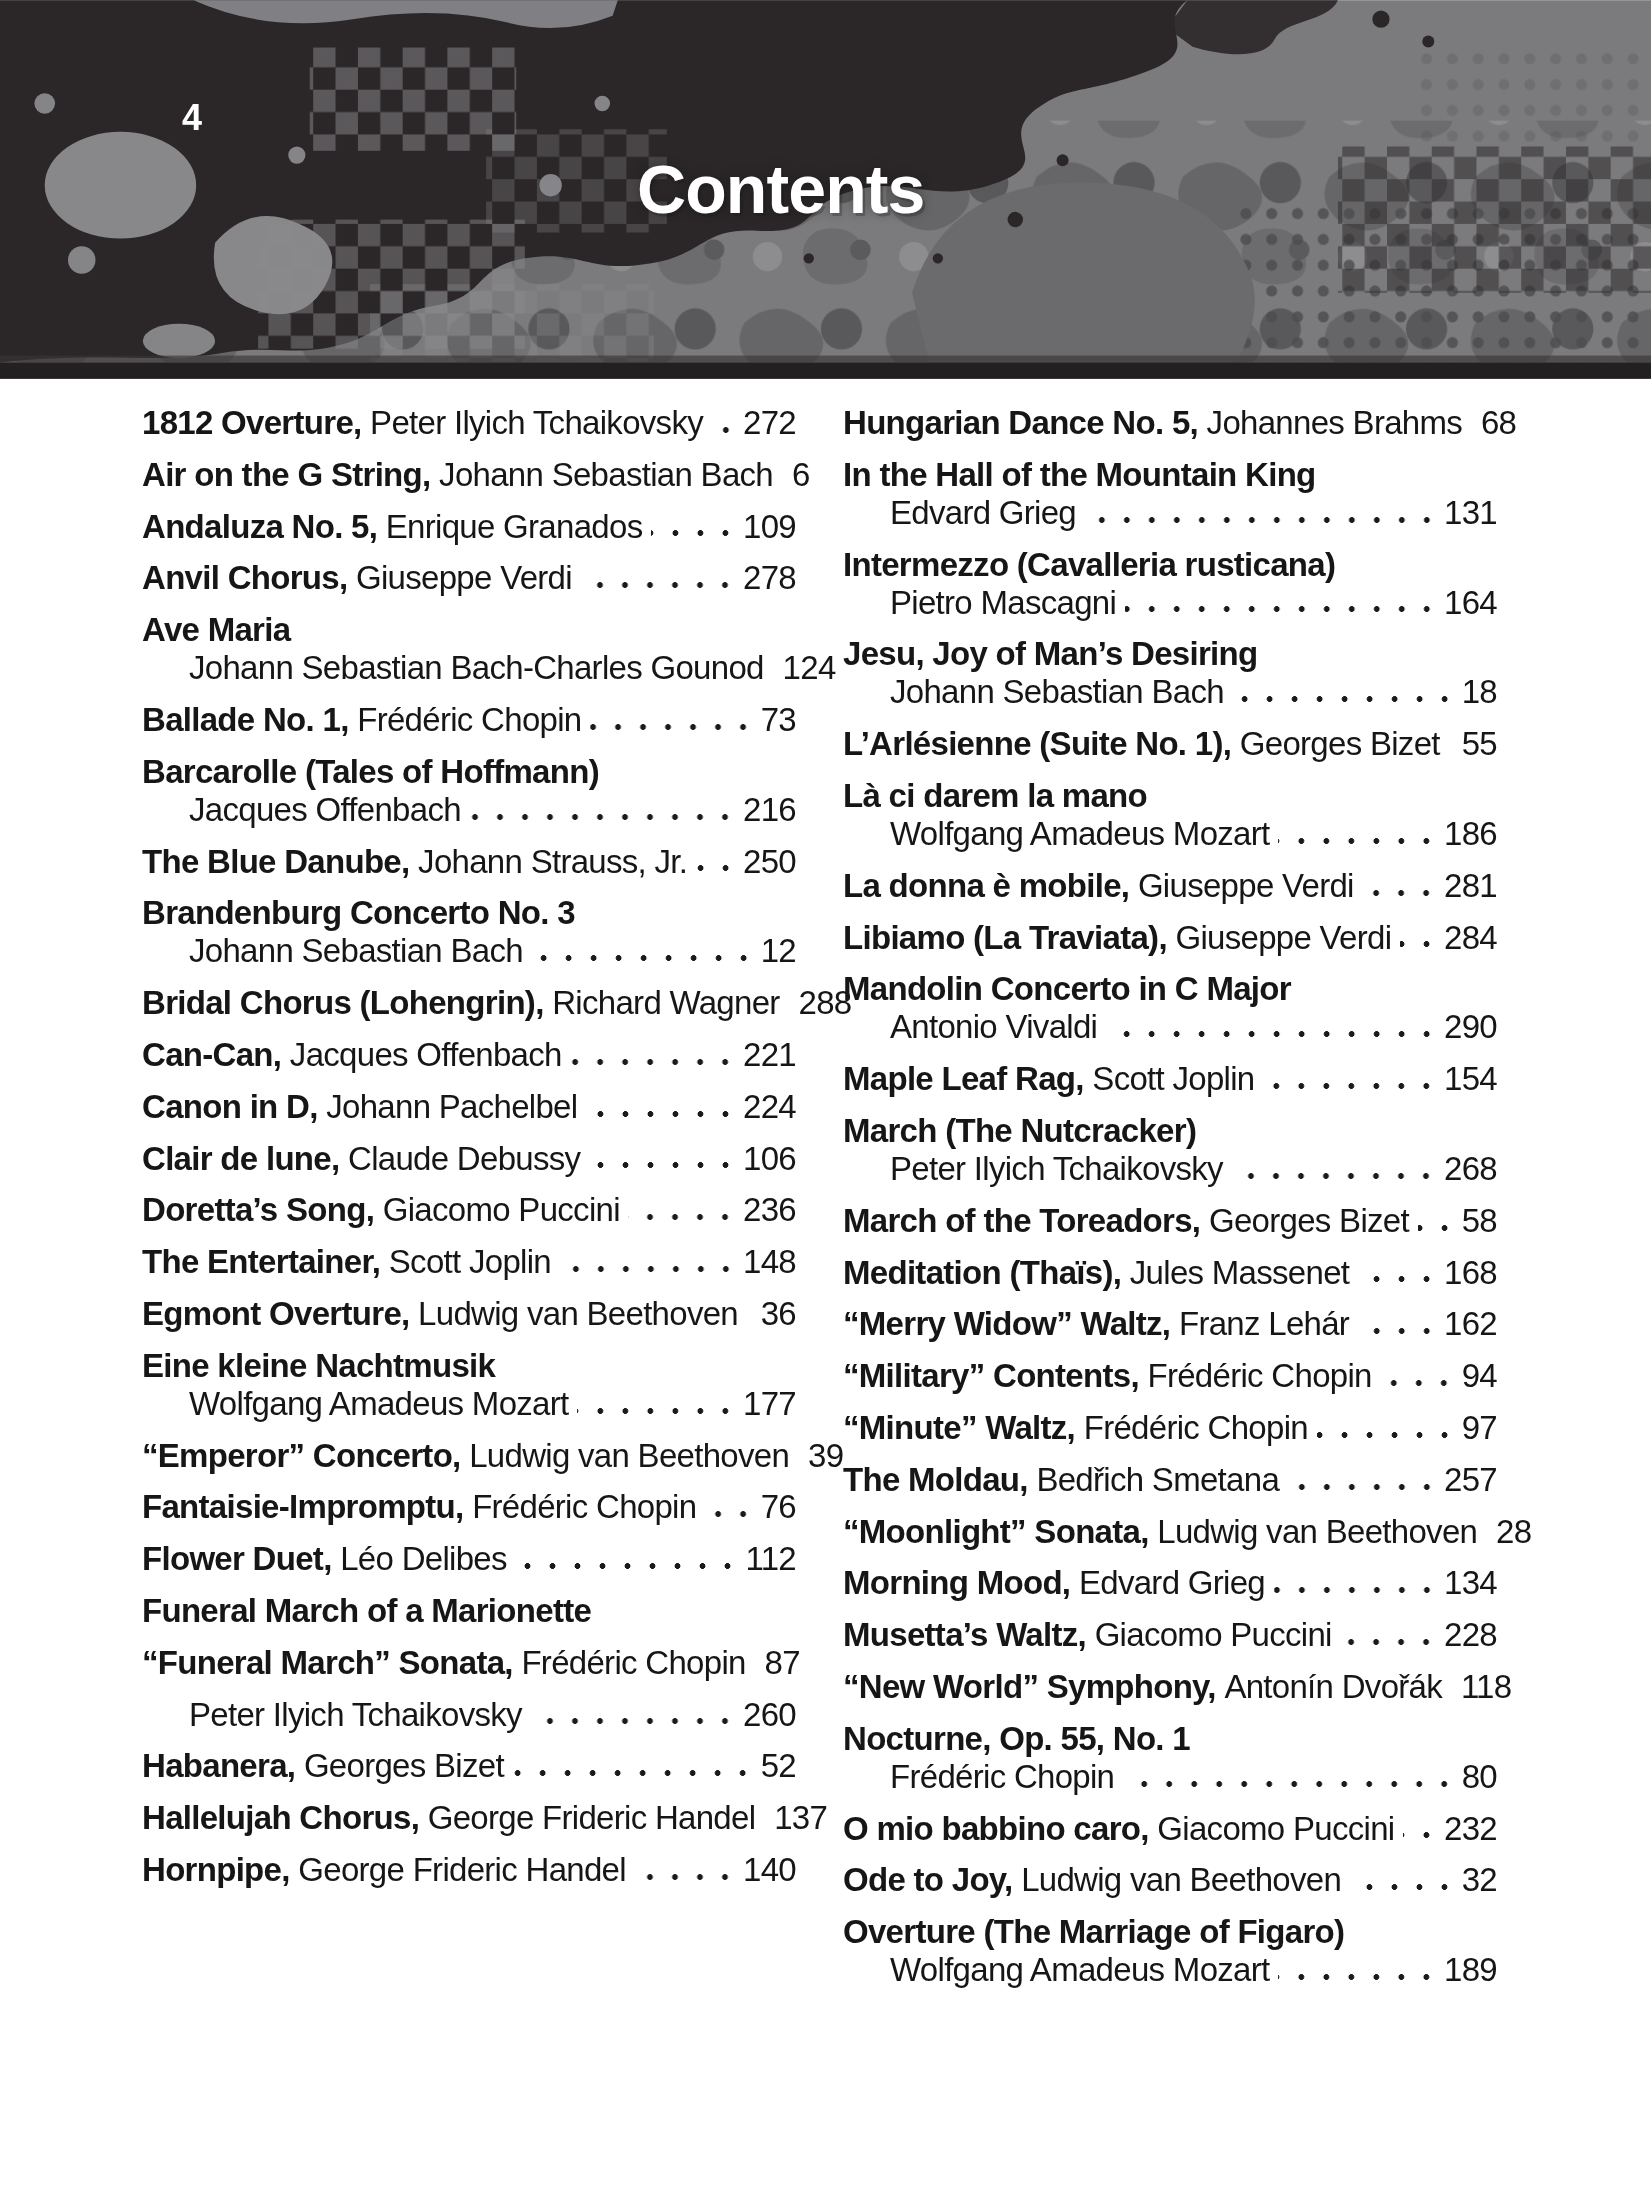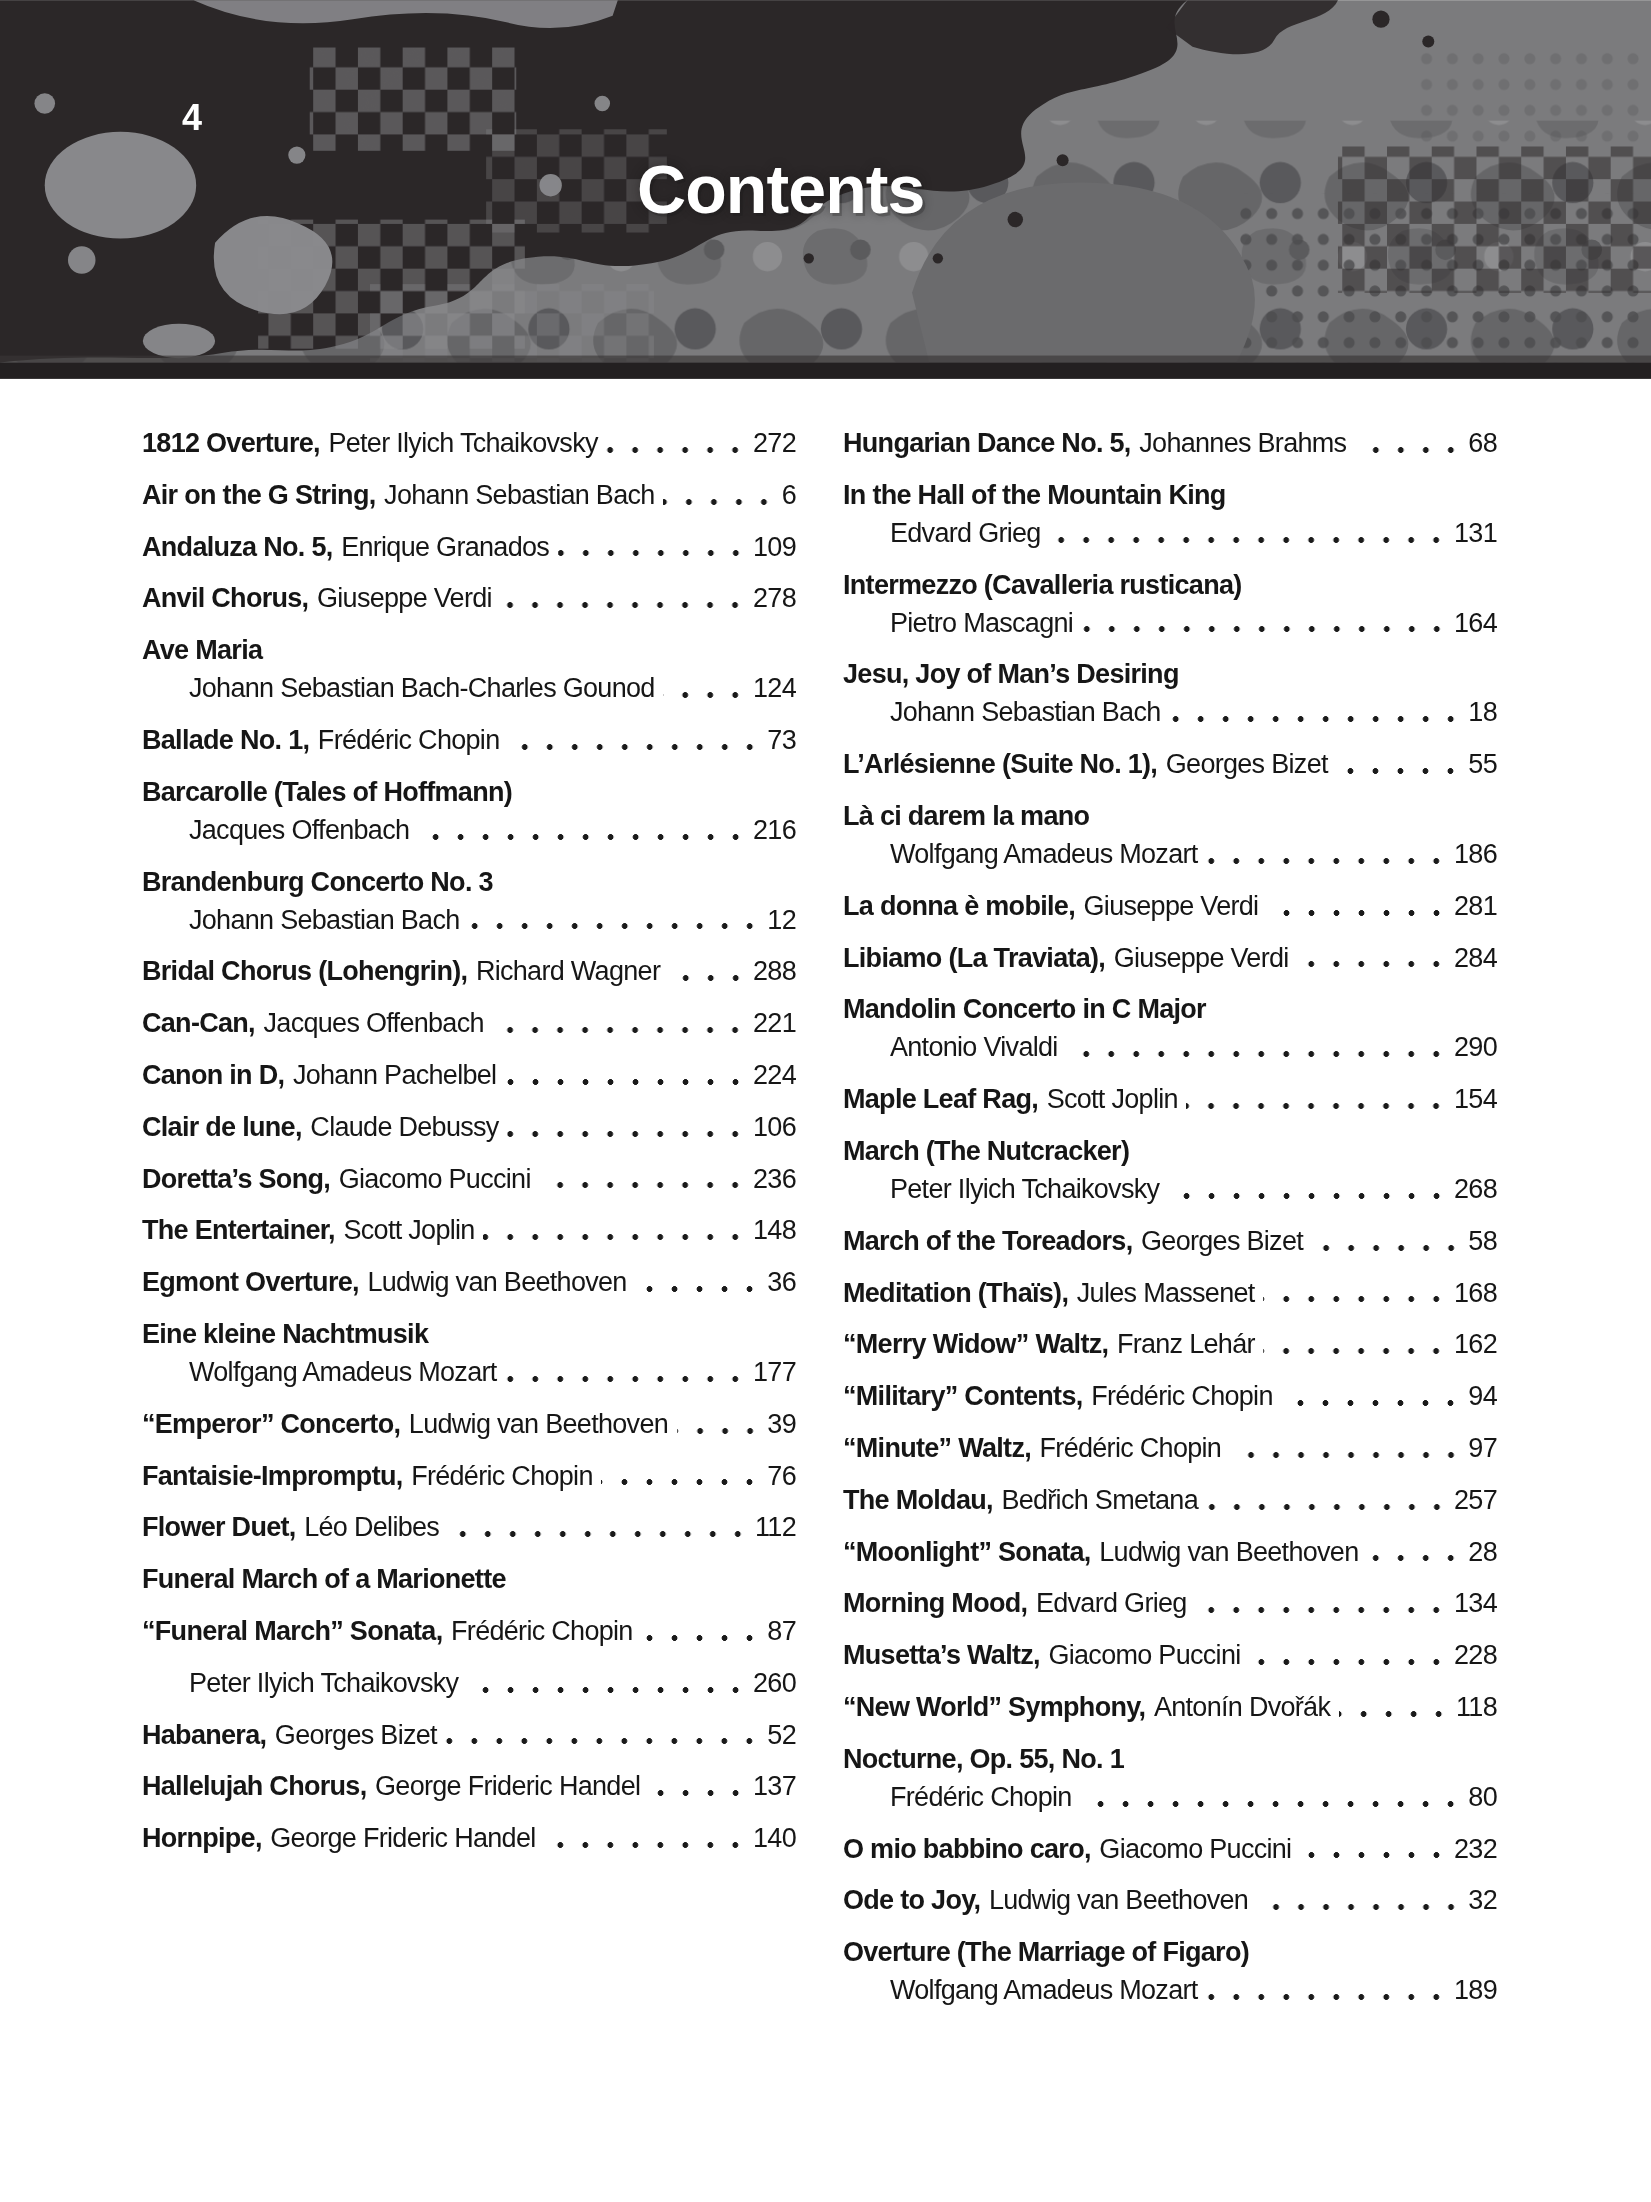--- a/index.html
+++ b/index.html
@@ -19,22 +19,22 @@
     font-size:36px;font-weight:700;color:#ffffff;line-height:1;
   }
   .big-title{
     position:absolute;left:637px;top:155px;
     font-size:68px;font-weight:700;color:#ffffff;line-height:1;
     letter-spacing:-0.9px;
     text-shadow:0 0 10.3px rgba(25,22,23,.45), 2.6px 2.6px 0 rgba(25,22,23,.25);
   }
   
   .col{
-    position:absolute;top:424px;width:654px;
-    font-size:27px;line-height:38px;color:#161616;
+    position:absolute;top:404px;width:654px;
+    font-size:33px;line-height:38px;color:#161616;
     letter-spacing:-0.7px;
   }
   .col-left{left:142px;}
   .col-right{left:843px;}
   .entry{margin-bottom:13.8px;}
   .row{display:flex;align-items:baseline;}
   .row.indent{padding-left:47px;}
   .t{font-weight:700;white-space:nowrap;}
   .c{font-weight:400;white-space:nowrap;}
   .row .t + .c{margin-left:8.6px;}
@@ -170,20 +170,28 @@
     </div>
     <div class="entry">
       <div class="t-line"><span class="t">Barcarolle (Tales of Hoffmann)</span></div>
       <div class="row indent">
         <span class="c">Jacques Offenbach</span>
         <span class="leader"></span>
         <span class="pg">216</span>
       </div>
     </div>
     <div class="entry">
+      <div class="row">
+        <span class="t">The Blue Danube,</span>
+        <span class="c">Johann Strauss, Jr.</span>
+        <span class="leader"></span>
+        <span class="pg">250</span>
+      </div>
+    </div>
+    <div class="entry">
       <div class="t-line"><span class="t">Brandenburg Concerto No. 3</span></div>
       <div class="row indent">
         <span class="c">Johann Sebastian Bach</span>
         <span class="leader"></span>
         <span class="pg">12</span>
       </div>
     </div>
     <div class="entry">
       <div class="row">
         <span class="t">Bridal Chorus (Lohengrin),</span>

